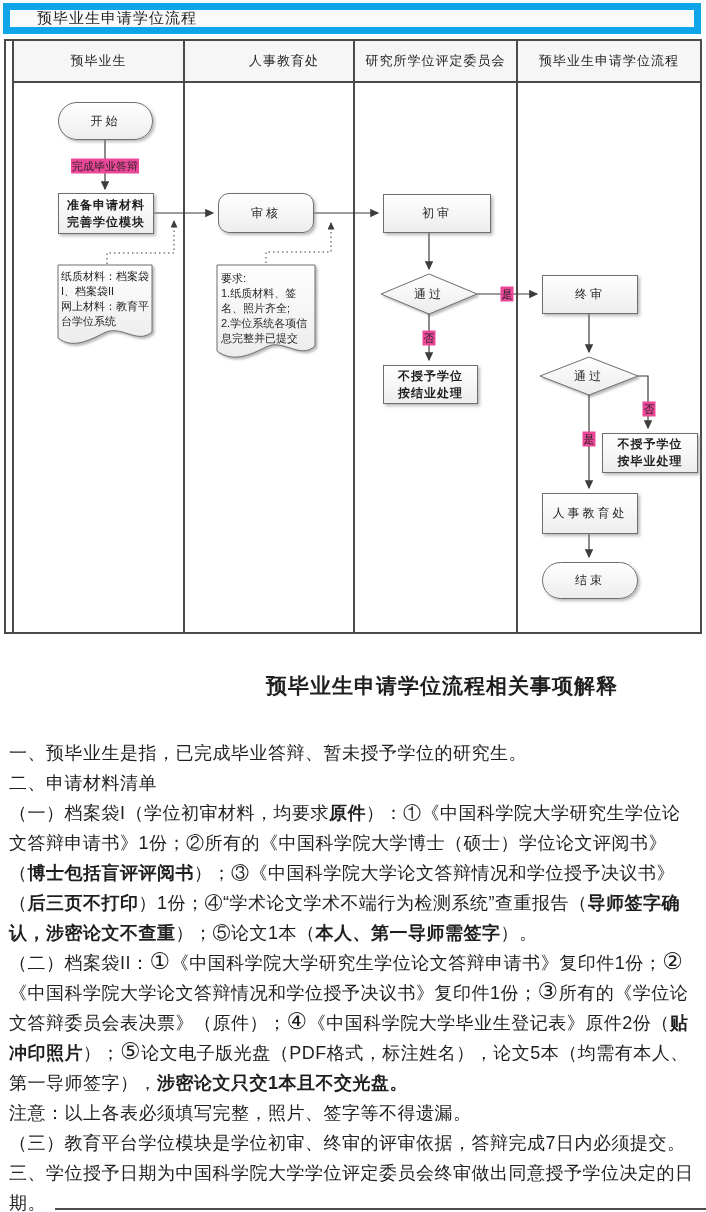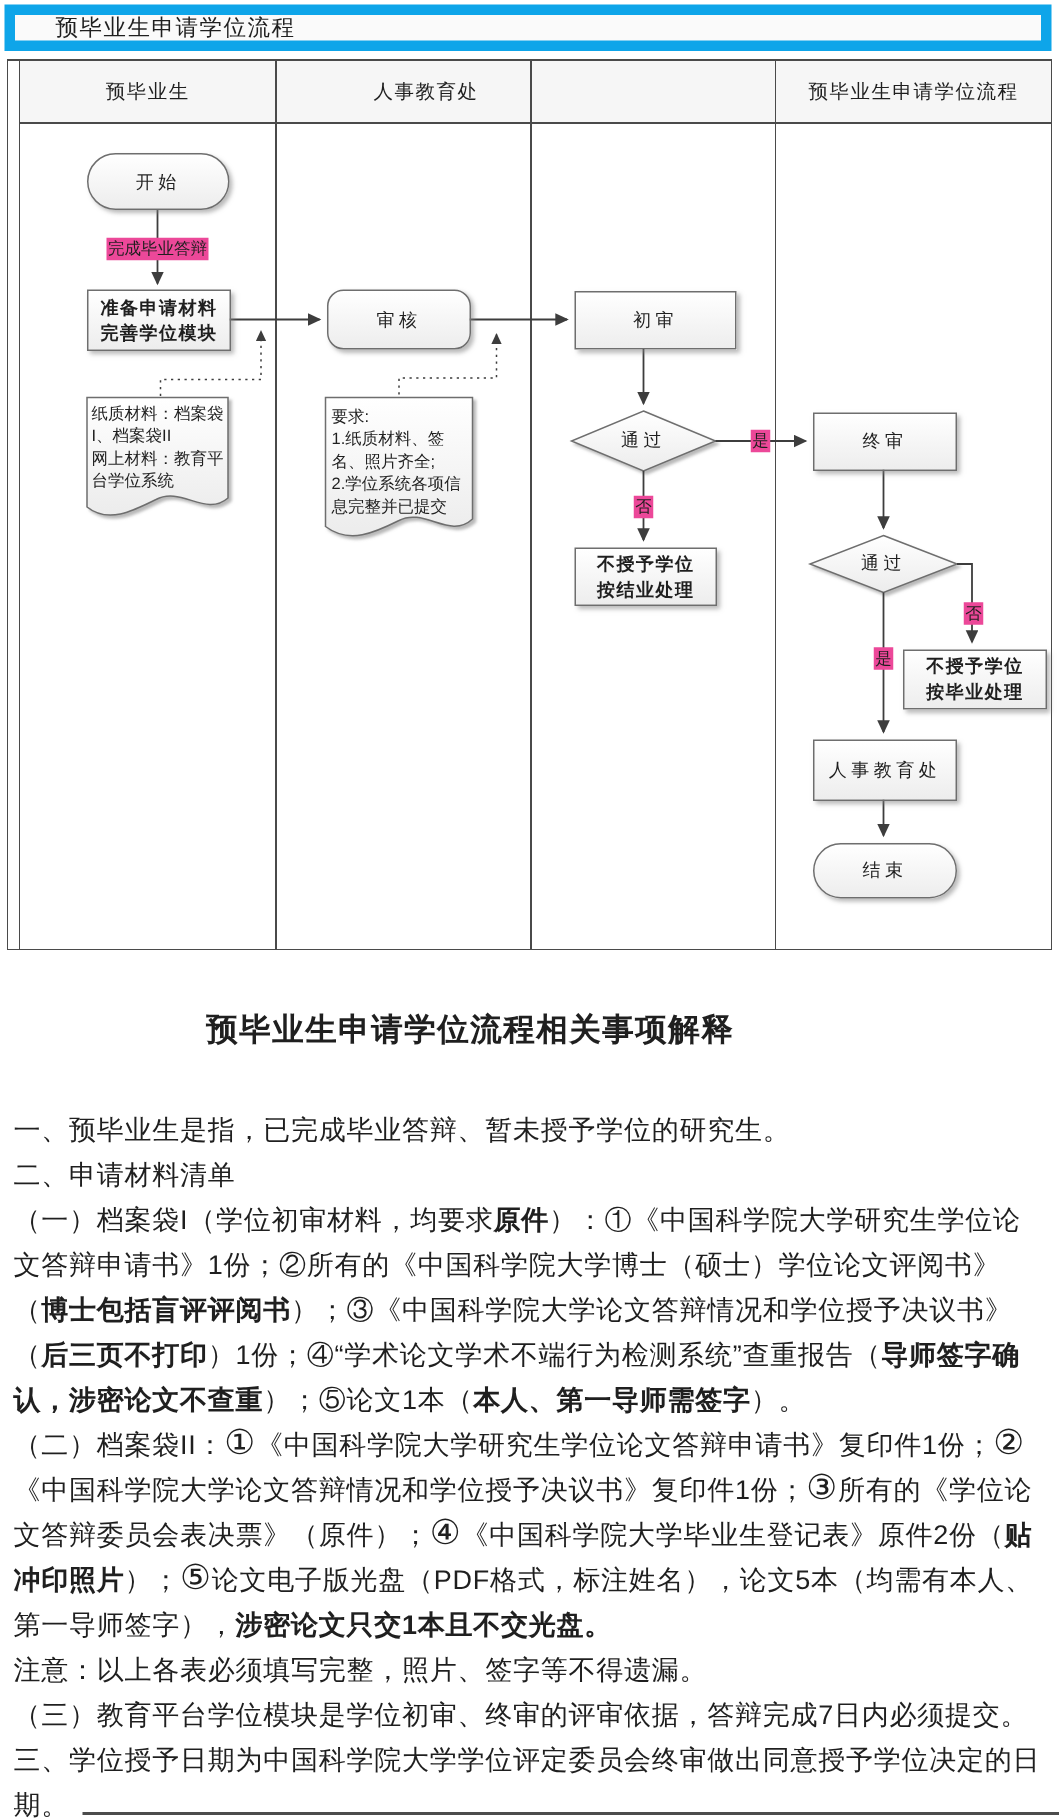--- a/index.html
+++ b/index.html
@@ -20,21 +20,21 @@
         display:flex;align-items:center;justify-content:center;text-align:center;
         font-size:12px;letter-spacing:3px;white-space:pre-line;}
   .node.ml{letter-spacing:1px;line-height:17px;font-weight:bold;}
   .stadium{border-radius:19px;}
   .dtext{position:absolute;transform:translate(-50%,-50%);font-size:12px;letter-spacing:3px;white-space:nowrap;}
   .doctext{position:absolute;font-size:11px;line-height:15px;letter-spacing:0;white-space:pre-line;}
   .elabel{position:absolute;transform:translate(-50%,-50%);background:#ec4899;
         font-size:11px;padding:0 1px;white-space:nowrap;}
   
   .notes{position:absolute;left:9px;top:664px;width:689px;}
-  .ntitle{font-size:21px;font-weight:bold;text-align:center;letter-spacing:1px;margin:8px 80px 0 0;}
+  .ntitle{font-size:21px;font-weight:bold;text-align:right;letter-spacing:1px;margin:8px 80px 0 0;}
   .nbody{margin-top:38px;font-size:18px;line-height:30px;letter-spacing:.5px;text-align:left;}
   .np{margin:0;}
   .np .b{font-weight:bold;}
   .np .lg{font-size:23px;line-height:1;}
   .bottom-rule{position:absolute;left:55px;top:1208px;width:651px;height:2px;background:#4c4c4c;}
 </style>
 </head>
 <body>
 
 <div class="page">
@@ -92,20 +92,23 @@
       <path d="M266,263 V252 H331 V223"></path>
     </g>
   </svg>
 
   <div class="lane-h" style="left:13px;width:171px;">
     <span>预毕业生</span>
     </div>
   <div class="lane-h" style="left:184px;width:200px;">
     <span>人事教育处</span>
     </div>
+  <div class="lane-h" style="left:354px;width:163px;">
+    <span>研究所学位评定委员会</span>
+    </div>
   <div class="lane-h" style="left:517px;width:184px;">
     <span>预毕业生申请学位流程</span>
     </div>
 
   <div class="node stadium" style="left:58px;top:102px;width:95px;height:38px;">开始</div>
   <div class="elabel" style="left:105px;top:166px;">完成毕业答辩</div>
   <div class="node ml" style="left:58px;top:193px;width:96px;height:41px;">准备申请材料
 完善学位模块</div>
   <div class="doctext" style="left:61px;top:269px;width:89px;">纸质材料：档案袋I、档案袋II
 网上材料：教育平台学位系统</div>

